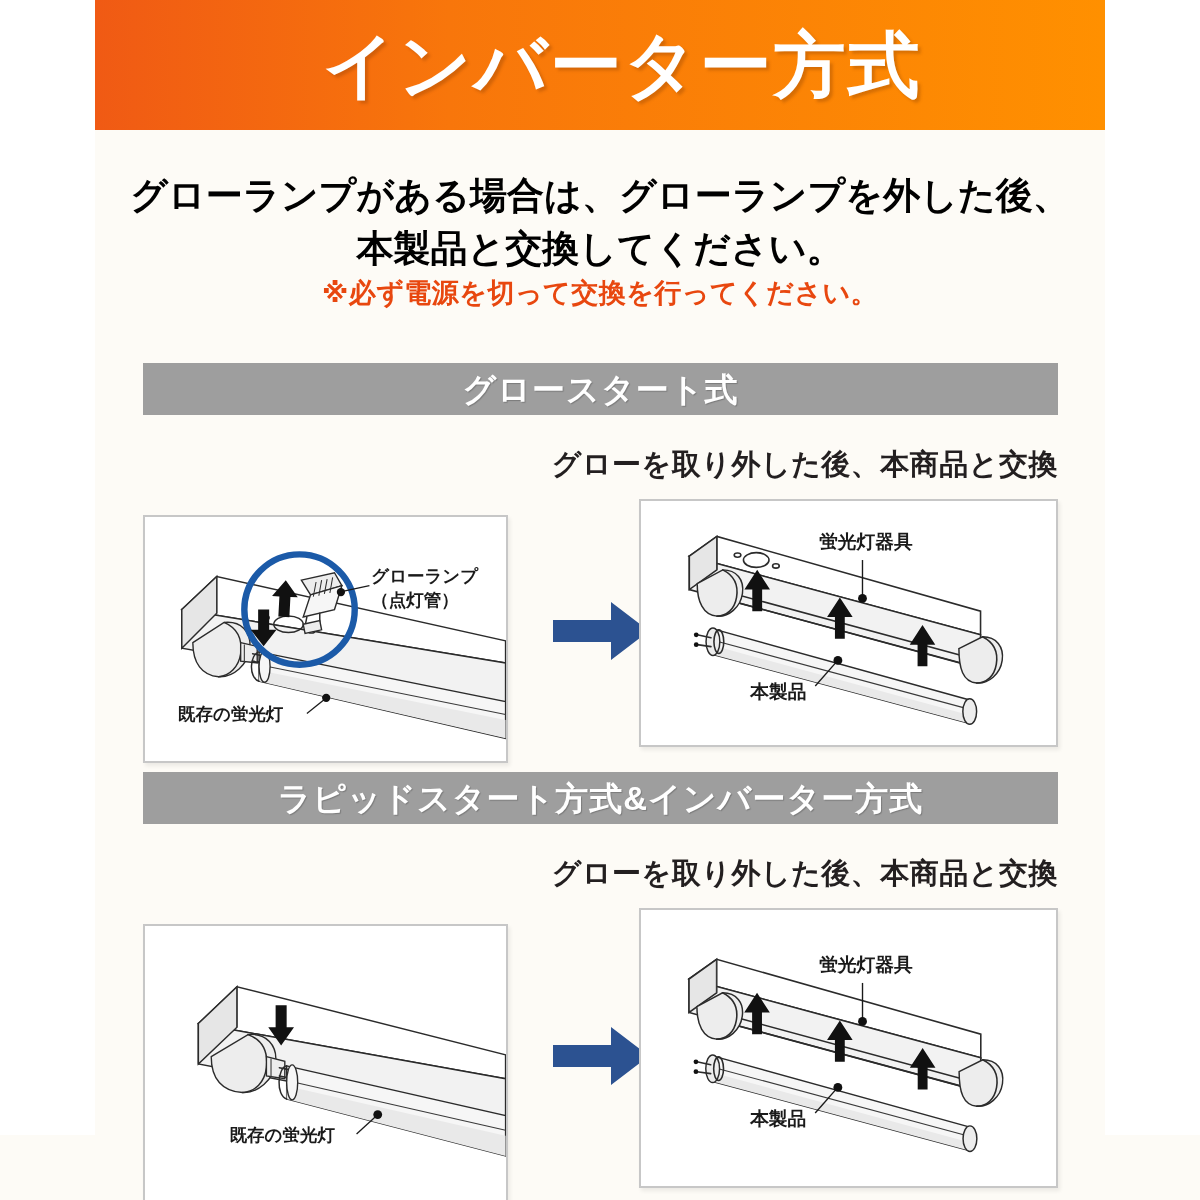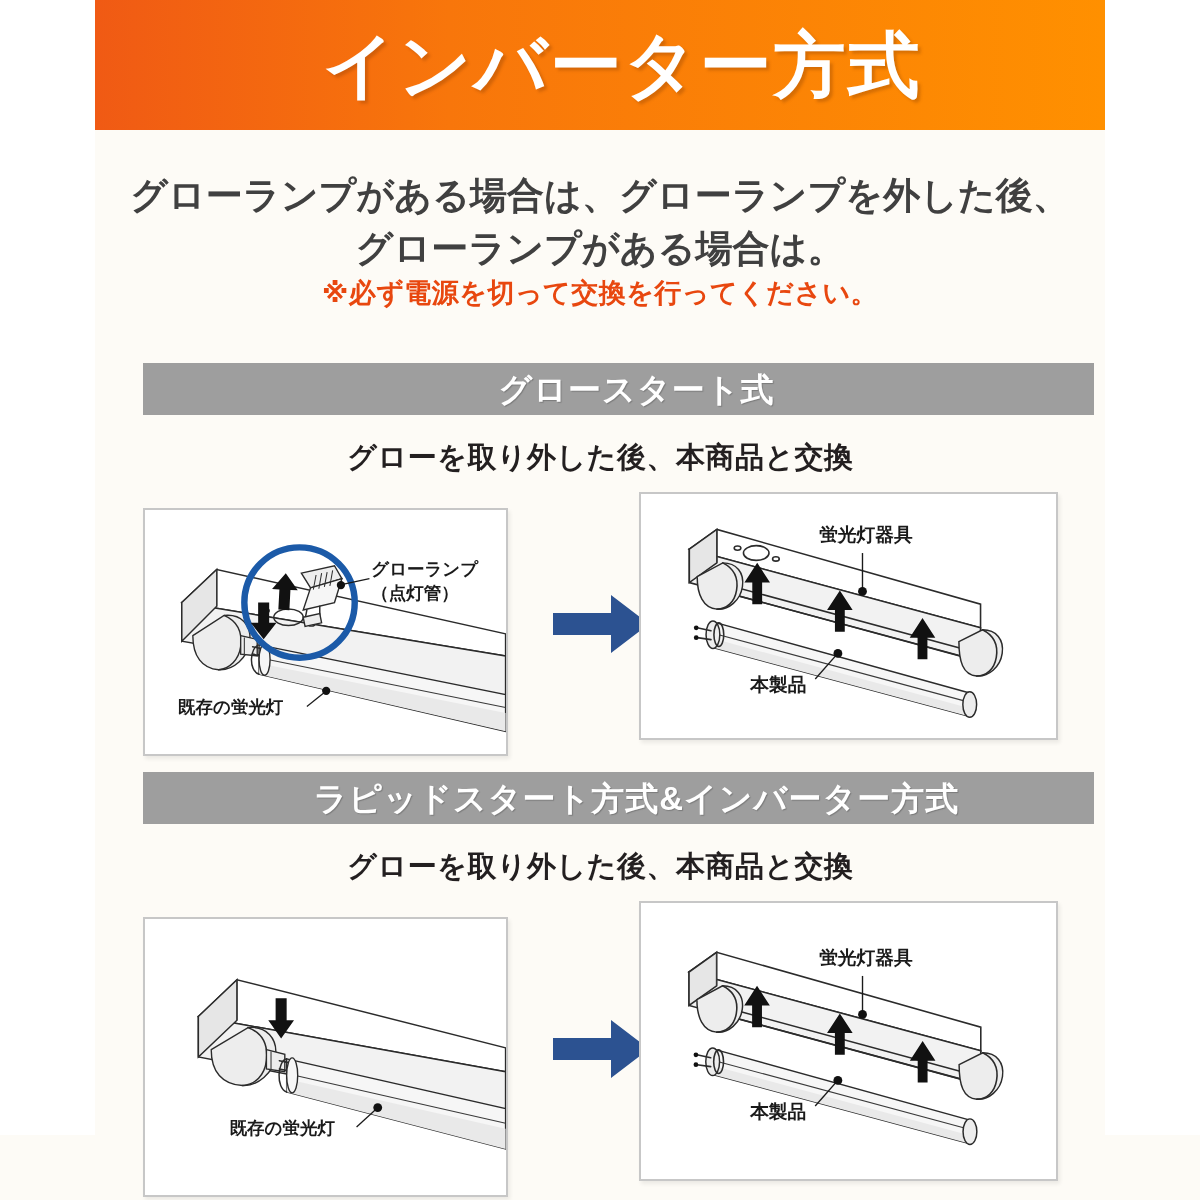--- a/index.html
+++ b/index.html
@@ -59,21 +59,21 @@
 
   
   #intro {
     position: absolute;
     left: 95px;
     top: 170px;
     width: 1010px;
     text-align: center;
   }
   .intro-line {
-    color: #404040;
+    color: #000000;
     font-size: 37px;
     font-weight: bold;
     line-height: 1.42;
     letter-spacing: 0px;
   }
   #intro-note {
     color: #e8470f;
     font-size: 27px;
     font-weight: bold;
     letter-spacing: 0.5px;
@@ -84,34 +84,33 @@
   #section-glow  { top: 363px; }
   #section-rapid { top: 772px; }
 
   .section-bar {
     width: 100%;
     height: 52px;
     background: #9e9e9e;
     display: flex;
     align-items: center;
     justify-content: center;
-    padding-left: 36px;
   }
   .section-bar-label {
     color: #ffffff;
     font-size: 33px;
     font-weight: bold;
     letter-spacing: 1px;
     line-height: 1;
     text-shadow: 1px 1px 1px rgba(60,60,60,0.35);
     white-space: nowrap;
   }
   .section-sub {
-    margin-top: 23px;
-    text-align: center;
+    margin-top: 30px;
+    text-align: right;
     color: #231f20;
     font-size: 29px;
     font-weight: bold;
     letter-spacing: 0.5px;
   }
 
   
   .figure-row {
     position: relative;
     margin-top: 14px;
@@ -171,21 +170,21 @@
 
   <div id="cream-bg"></div>
   <div id="cream-bg-wide"></div>
 
   <div id="banner">
     <div id="banner-title">インバーター方式</div>
   </div>
 
   <div id="intro">
     <div class="intro-line">グローランプがある場合は、グローランプを外した後、</div>
-    <div class="intro-line">グローランプがある場合は。</div>
+    <div class="intro-line">本製品と交換してください。</div>
     <div id="intro-note">※必ず電源を切って交換を行ってください。</div>
   </div>
 
   <div class="section" id="section-glow">
 
     <div class="section-bar">
       <span class="section-bar-label">グロースタート式</span>
     </div>
 
     <div class="section-sub">グローを取り外した後、本商品と交換</div>

